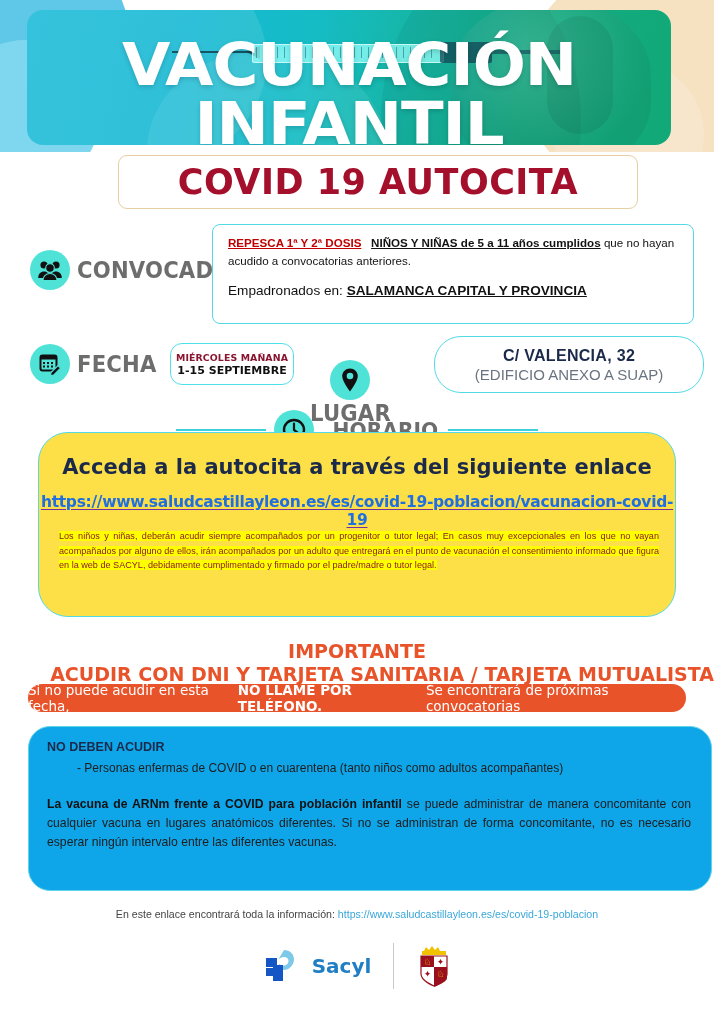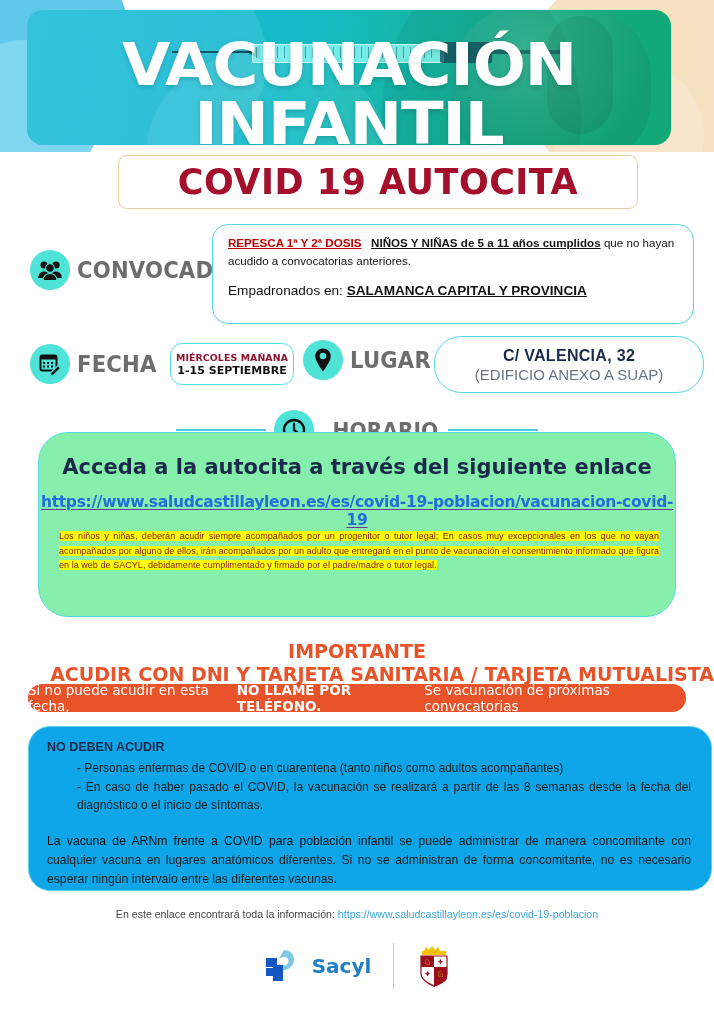--- a/index.html
+++ b/index.html
@@ -68,58 +68,58 @@
     display:flex;align-items:center;justify-content:center;flex:0 0 auto;
   }
   .ico-circle svg{display:block;}
   .sec-label{
     font-family:"DejaVu Sans", sans-serif;font-weight:bold;font-size:23px;color:#6d6d6d;
     letter-spacing:.2px;margin-left:7px;transform:scaleX(.92);transform-origin:left center;
   }
   .conv-left{position:absolute;left:8px;top:26px;display:flex;align-items:center;}
   .conv-box{
     position:absolute;left:190px;top:0;width:482px;height:100px;
-    border:1.6px solid #53d9e6;border-radius:16px;background:#fff;
+    border:1.6px solid #53d9e6;border-radius:8px;background:#fff;
     padding:9px 13px 0 15px;box-sizing:border-box;
   }
   .conv-line1{font-size:11.6px;color:#121212;line-height:1.55;font-family:"Liberation Sans",sans-serif;}
   .u-red{color:#c00000;font-weight:bold;text-decoration:underline;}
   .u-blk{text-decoration:underline;font-weight:bold;}
   .conv-line2{margin-top:13px;font-size:13.6px;color:#111;}
   .conv-line2 u{text-decoration:underline;font-weight:bold;}
 
   
   .row-fl{position:absolute;left:22px;top:336px;width:672px;height:58px;}
   .fl-item{position:absolute;display:flex;align-items:center;}
   .fecha-ico{left:8px;top:8px;}
   .date-badge{
     position:absolute;left:148px;top:7px;width:122px;height:40px;
     border:1.4px solid #4fe0ea;border-radius:12px;background:#fff;
     display:flex;flex-direction:column;align-items:center;justify-content:center;
   }
   .date-badge .d1{font-family:"DejaVu Sans",sans-serif;font-weight:bold;font-size:9.4px;color:#8a1530;letter-spacing:.1px;}
   .date-badge .d2{font-family:"DejaVu Sans",sans-serif;font-weight:bold;font-size:11px;color:#111;margin-top:1px;}
-  .lugar-ico{left:281px;top:4px;}
+  .lugar-ico{left:281px;top:24px;flex-direction:column;}
   .addr-box{
     position:absolute;left:412px;top:0;width:268px;height:55px;
     border:1.6px solid #53d9e6;border-radius:27px;background:#fff;
     display:flex;flex-direction:column;align-items:center;justify-content:center;
   }
   .addr-box .a1{font-weight:bold;font-size:16px;color:#1b2a4a;letter-spacing:.3px;}
   .addr-box .a2{font-size:15px;color:#6a7480;margin-top:1px;}
 
   
   .horario-head{position:absolute;left:0;right:0;top:410px;height:40px;display:flex;align-items:center;justify-content:center;}
   .hr-line{width:90px;height:2px;background:#3ed0dd;}
   .hr-ico{margin:0 8px;}
   .hr-label{font-family:"DejaVu Sans",sans-serif;font-weight:bold;font-size:22px;color:#6d6d6d;margin-left:6px;margin-right:6px;transform:scaleX(.92);}
 
   .horario-box{
     position:absolute;left:38px;top:432px;width:638px;height:185px;
-    border:1.6px solid #53d9e6;border-radius:30px;background:#86efac;box-sizing:border-box;
+    border:1.6px solid #53d9e6;border-radius:30px;background:#fde047;box-sizing:border-box;
   }
   .acceda{
     position:absolute;left:0;right:0;top:22px;text-align:center;
     font-family:"DejaVu Sans",sans-serif;font-weight:bold;font-size:21px;color:#1b2a4a;
   }
   .link-main{
     position:absolute;left:0;right:0;top:60px;text-align:center;
     font-family:"DejaVu Sans",sans-serif;font-weight:bold;font-size:15.5px;
     color:#1f6fe0;text-decoration:underline;text-decoration-color:#7030a0;
     text-underline-offset:2px;letter-spacing:-.3px;
@@ -150,21 +150,21 @@
   
   .nodeben-box{
     position:absolute;left:28px;top:726px;width:684px;height:165px;
     border:1.6px solid #5fd3e8;border-radius:22px;background:#0ea5e9;box-sizing:border-box;
     padding:13px 20px 0 18px;
   }
   .nd-title{font-weight:bold;font-size:12.5px;color:#1b2a4a;}
   .nd-bullets{margin-top:5px;padding-left:30px;font-size:12px;color:#1d1d1d;line-height:1.55;}
   .nd-bullets div{text-align:justify;}
   .nd-para{margin-top:17px;font-size:12.2px;color:#1d1d1d;line-height:1.58;text-align:justify;}
-  .nd-para b{font-weight:normal;color:#111;margin-top:48px;}
+  .nd-para b{font-weight:bold;color:#111;margin-top:48px;}
 
   
   .footer-link{
     position:absolute;left:0;right:0;top:908px;text-align:center;font-size:10.6px;color:#444;
   }
   .footer-link a{color:#3aa7d8;text-decoration:none;}
   .logos{position:absolute;left:0;right:0;top:935px;height:62px;display:flex;align-items:center;justify-content:center;gap:0;}
   .sacyl{display:flex;align-items:center;gap:6px;}
   .sacyl-mark{width:44px;height:40px;position:relative;}
   .sacyl-text{font-family:"DejaVu Sans",sans-serif;font-weight:bold;font-size:20px;color:#1f7ec4;}
@@ -292,28 +292,27 @@
       <span>Los niños y  niñas, deberán acudir siempre acompañados por un progenitor o  tutor legal;  En casos muy excepcionales en los que no vayan acompañados por alguno de ellos, irán acompañados por un adulto que  entregará en el punto de vacunación el consentimiento informado que figura en la web de SACYL, debidamente cumplimentado y firmado por el padre/madre o tutor legal.</span>
     </div>
   </div>
 
   <div class="importante">IMPORTANTE</div>
   <div class="acudir-dni">ACUDIR CON DNI Y TARJETA SANITARIA / TARJETA MUTUALISTA</div>
 
   <div class="pill-phone">
     <span>Si no puede acudir en esta fecha, </span>
       <b>NO LLAME POR TELÉFONO.</b>
-      <span> Se vacunación de próximas convocatorias</span>
+      <span> Se encontrará de próximas convocatorias</span>
   </div>
 
   <div class="nodeben-box">
     <div class="nd-title">NO DEBEN ACUDIR</div>
     <div class="nd-bullets">
       <div>-  Personas enfermas de COVID o en cuarentena (tanto niños como adultos acompañantes)</div>
-      <div>- En caso de haber pasado el COVID, la vacunación se realizará a partir de las 8 semanas desde la fecha del diagnóstico o el inicio de síntomas.</div>
     </div>
     <div class="nd-para">
       <b>La vacuna de ARNm frente a COVID para población infantil</b><span> se puede administrar de manera concomitante con cualquier vacuna en lugares anatómicos diferentes. Si no se administran de forma concomitante, no es necesario esperar ningún intervalo entre las diferentes vacunas.</span>
     </div>
   </div>
 
   <div class="footer-link">
     <span>En este enlace encontrará toda la información: </span><a href="#">https://www.saludcastillayleon.es/es/covid-19-poblacion</a>
   </div>
 

